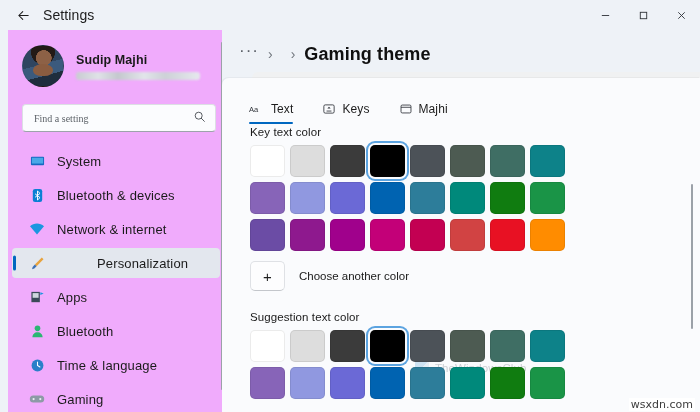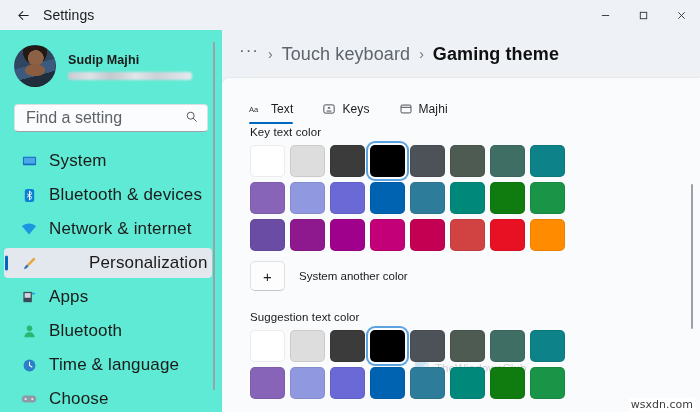--- a/index.html
+++ b/index.html
@@ -36,23 +36,23 @@
   .tb-spacer { flex: 1; }
   .win-btn {
     width: 38px; height: 30px;
     display: flex; align-items: center; justify-content: center;
     color: #30343a;
   }
   .win-btn svg { display: block; }
 
   
   .sidebar {
-    position: absolute; top: 30px; left: 0;
+    position: absolute; top: 30px; left: 8px;
     width: 222px; height: 382px;
-    background: #5eead4;
+    background: #f0abfc;
   }
   .profile {
     display: flex; align-items: center;
     padding: 10px 0 0 14px;
     height: 62px;
   }
   .avatar {
     width: 42px; height: 42px; border-radius: 50%;
     flex: 0 0 42px;
     background:
@@ -86,21 +86,21 @@
     position: relative;
     height: 28px; border-radius: 4px;
     background: #fbfcfe;
     border: 1px solid #dcdfe4;
     border-bottom: 1px solid #9da3ab;
     display: flex; align-items: center;
     padding: 0 28px 0 11px;
   }
   .search-box input {
     border: 0; outline: 0; background: transparent;
-    font-family: Liberation Sans, sans-serif; font-size: 16px; color: #2b2b2b;
+    font-family: Liberation Serif, serif; font-size: 10px; color: #2b2b2b;
     width: 100%;
   }
   .search-box input::placeholder { color: #5d6268; }
   .search-icon {
     position: absolute; right: 9px; top: 50%;
     transform: translateY(-50%);
     color: #43484e;
   }
 
   .nav { margin-top: 14px; position: relative; }
@@ -116,21 +116,21 @@
     content: ""; position: absolute;
     left: 1px; top: 50%; transform: translateY(-50%);
     width: 3px; height: 15px; border-radius: 2px;
     background: #0067c0;
   }
   .nav-ico {
     width: 18px; height: 18px; flex: 0 0 18px;
     display: flex; align-items: center; justify-content: center;
     margin-right: 11px;
   }
-  .nav-label { font-size: 17px; color: #1b1b1b; letter-spacing: .15px; }
+  .nav-label { font-size: 13px; color: #1b1b1b; letter-spacing: .15px; }
 
   .sb-scroll-track {
     position: absolute; left: 213px; top: 12px;
     width: 3px; height: 355px;
   }
   .sb-scroll-thumb {
     position: absolute; left: 0; top: 0;
     width: 2px; height: 348px; border-radius: 2px;
     background: #9ba1a8;
   }
@@ -377,36 +377,35 @@
       </div>
 
       <div class="nav-item">
         <span class="nav-ico">
           <svg width="16" height="16" viewBox="0 0 16 16">
             <rect x="0.8" y="4.6" width="14.4" height="7" rx="3.5" fill="#8d9aa6"></rect>
             <circle cx="4.6" cy="8.1" r="1.1" fill="#e9edf1"></circle>
             <circle cx="11.3" cy="8.1" r="1.1" fill="#e9edf1"></circle>
           </svg>
         </span>
-        <span class="nav-label">Choose</span>
+        <span class="nav-label">Gaming</span>
       </div>
 
     </div>
 
     <div class="sb-scroll-track">
       <div class="sb-scroll-thumb"></div>
     </div>
   </div>
 
   <div class="content">
 
     <div class="breadcrumb">
       <span class="bc-dots">···</span>
       <span class="bc-sep">›</span>
-      <span class="bc-mid">Touch keyboard</span>
       <span class="bc-sep">›</span>
       <span class="bc-cur">Gaming theme</span>
     </div>
 
     <div class="card-shadow-top"></div>
 
     <div class="card">
 
       <div class="tabs">
         <div class="tab active">
@@ -461,21 +460,21 @@
           <div class="swatch" style="background: rgb(160, 1, 140);"></div>
           <div class="swatch" style="background: rgb(195, 0, 120);"></div>
           <div class="swatch" style="background: rgb(195, 0, 82);"></div>
           <div class="swatch" style="background: rgb(209, 67, 67);"></div>
           <div class="swatch" style="background: rgb(232, 17, 35);"></div>
           <div class="swatch" style="background: rgb(255, 140, 0);"></div>
         </div>
 
       <div class="choose-row">
         <div class="choose-plus">+</div>
-        <div class="choose-label">System another color</div>
+        <div class="choose-label">Choose another color</div>
       </div>
 
       <div class="watermark">
         <span class="wm-sq"></span>
         <span class="wm-text">TheWindowsClub</span>
       </div>
 
       <div class="sec-label" style="margin-top:20px;">Suggestion text color</div>
       <div class="swatch-grid" id="grid-1">
           <div class="swatch" style="background: rgb(255, 255, 255);"></div>

